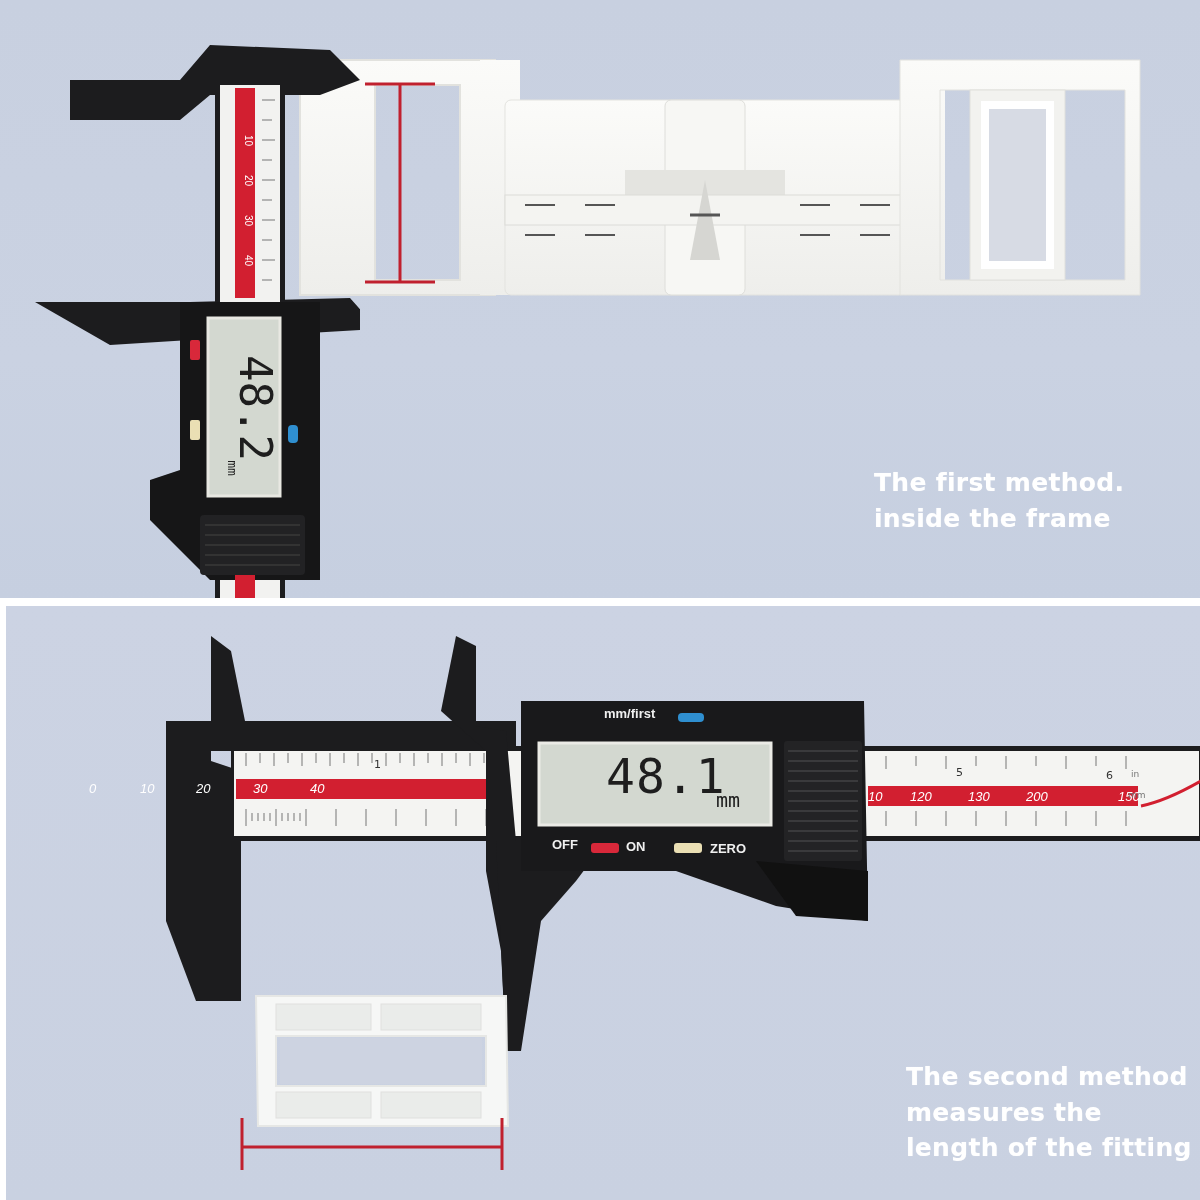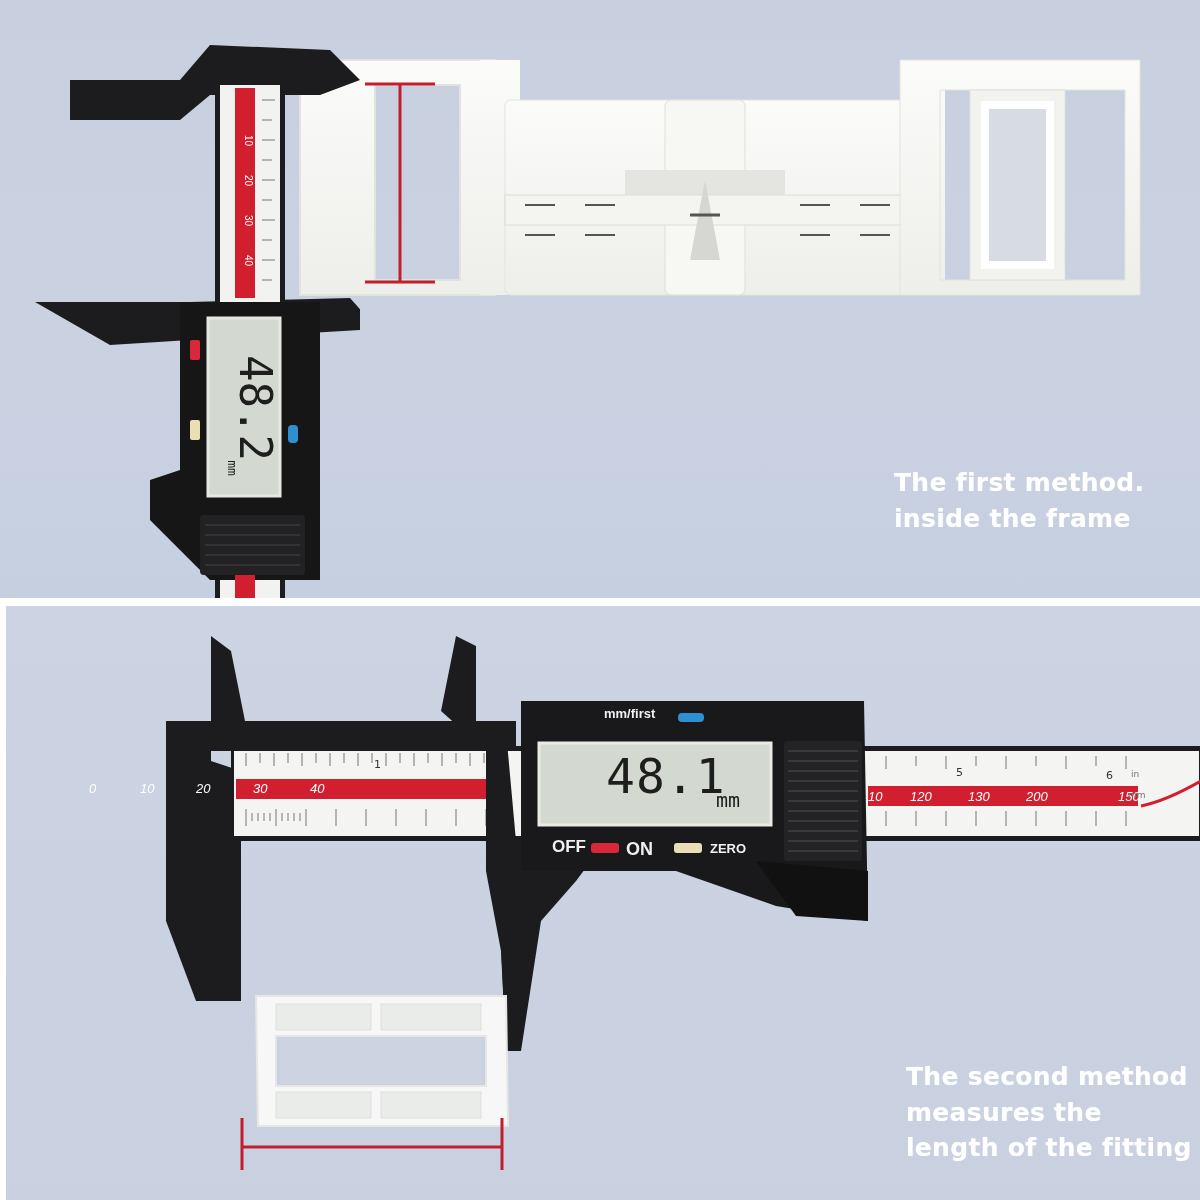--- a/index.html
+++ b/index.html
@@ -102,21 +102,21 @@
     <rect x="178" y="278" width="72" height="178" fill="#d3d8d0" stroke="#e8e8e2" stroke-width="3"></rect>
 
     <rect x="160" y="300" width="10" height="20" rx="2" fill="#d8283a"></rect>
     <rect x="160" y="380" width="10" height="20" rx="2" fill="#eadfb4"></rect>
     <rect x="258" y="385" width="10" height="18" rx="4" fill="#2f8fd0"></rect>
   </svg>
 
   <div class="abs lcd-text" style="left:190px;top:388px;width:130px;height:40px;transform:rotate(90deg);transform-origin:center;font-size:44px;text-align:center;line-height:40px;">48.2</div>
   <div class="abs lcd-text" style="left:210px;top:458px;width:40px;height:20px;transform:rotate(90deg);font-size:13px;text-align:center;">mm</div>
 
-  <div class="caption" style="left:874px;top:465px;margin-left:20px;">
+  <div class="caption" style="left:874px;top:465px;">
     <div>The first method.</div>
     <div>inside the frame</div>
   </div>
 </div>
 
 <div class="panel bottom">
 
   <svg class="abs" style="left:150px;top:25px" width="1050" height="460">
 
     <path d="M55,5 L75,20 L90,95 L10,95 L10,290 L40,370 L85,370 L85,200 L85,140 L55,130 Z" fill="#1c1c1e"></path>
@@ -229,22 +229,22 @@
   <div class="abs" style="left:950px;top:160px;font-size:11px;color:#333;">5</div>
   <div class="abs" style="left:1100px;top:163px;font-size:11px;color:#333;">6</div>
   <div class="abs" style="left:1125px;top:163px;font-size:9px;color:#777;">in</div>
   <div class="abs" style="left:1122px;top:184px;font-size:9px;color:#777;">mm</div>
 
   <div class="btn-label" style="left:598px;top:100px;font-size:13px;">mm/first</div>
 
   <div class="abs lcd-text" style="left:600px;top:144px;font-size:48px;line-height:52px;letter-spacing:1px;">48.1</div>
   <div class="abs lcd-text" style="left:710px;top:182px;font-size:20px;">mm</div>
 
-  <div class="btn-label" style="left:546px;top:231px;font-size:17px;">OFF</div>
-  <div class="btn-label" style="left:620px;top:233px;font-size:18px;">ON</div>
+  <div class="btn-label" style="left:546px;top:231px;font-size:13px;">OFF</div>
+  <div class="btn-label" style="left:620px;top:233px;font-size:13px;">ON</div>
   <div class="btn-label" style="left:704px;top:235px;font-size:13px;">ZERO</div>
 
   <svg class="abs" style="left:240px;top:380px" width="270" height="150">
     <path d="M10,10 L260,10 L262,140 L12,140 Z M30,50 L30,100 L240,100 L240,50 Z" fill="#f6f7f6" fill-rule="evenodd" stroke="#e6e7e5" stroke-width="2"></path>
     <rect x="30" y="18" width="95" height="26" fill="#eaecea" stroke="#dfe0de"></rect>
     <rect x="135" y="18" width="100" height="26" fill="#eaecea" stroke="#dfe0de"></rect>
     <rect x="30" y="106" width="95" height="26" fill="#eaecea" stroke="#dfe0de"></rect>
     <rect x="135" y="106" width="100" height="26" fill="#eaecea" stroke="#dfe0de"></rect>
     <rect x="34" y="52" width="202" height="46" fill="#cdd3e1"></rect>
   </svg>

